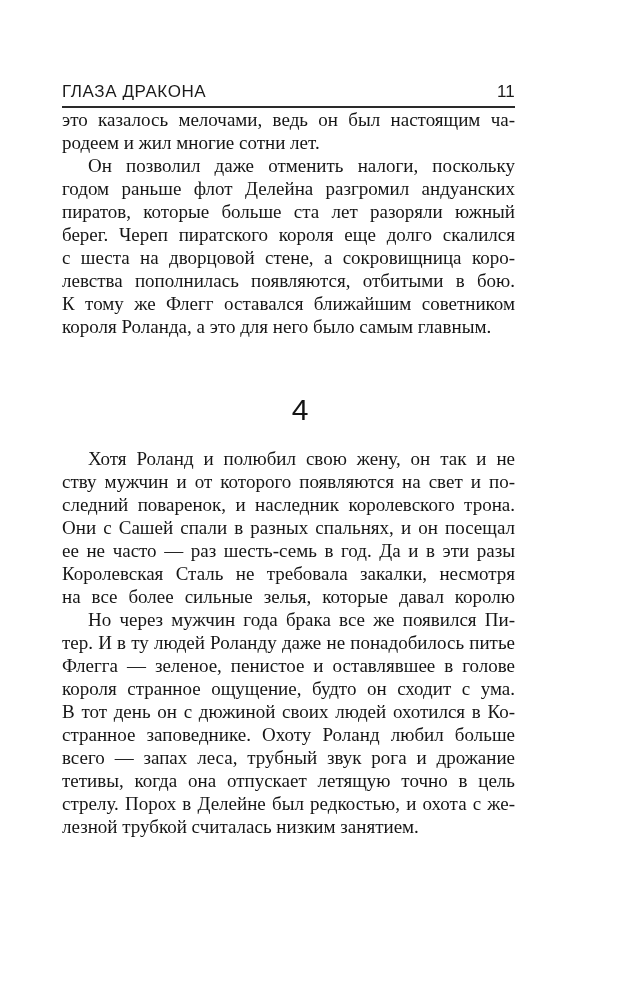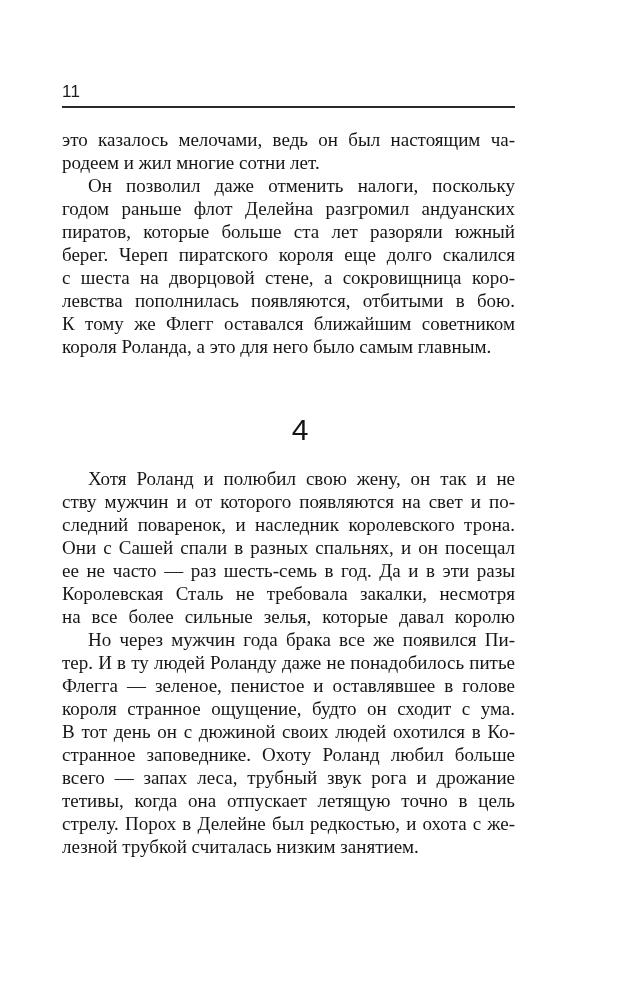--- a/index.html
+++ b/index.html
@@ -28,21 +28,20 @@
     line-height: 19px;
     letter-spacing: 0.6px;
     color: #1b1b1b;
     border-bottom: 2px solid #2a2a2a;
     padding-bottom: 5px;
   }
   .page-header .pagenum {
     letter-spacing: 0.2px;
   }
   .body-text {
-    margin-top: 20px;
     font-family: "Liberation Serif", "DejaVu Serif", serif;
     font-size: 19px;
     line-height: 23px;
     color: #161616;
   }
   .para {
     margin: 0;
   }
   .tline {
     height: 23px;
@@ -65,20 +64,21 @@
     color: #141414;
     margin-top: 55px;
     margin-bottom: 20px;
   }
 </style>
 </head>
 <body>
 
 <div class="column">
   <div class="page-header">
+    <span>ГЛАЗА ДРАКОНА</span>
     <span class="pagenum">11</span>
   </div>
   <div class="body-text" id="body-text">
       <div class="para">
         <div class="tline firstline">это казалось мелочами, ведь он был настоящим ча-</div>
         <div class="tline lastline">родеем и жил многие сотни лет.</div>
       </div>
       <div class="para indent">
         <div class="tline firstline">Он позволил даже отменить налоги, поскольку</div>
         <div class="tline">годом раньше флот Делейна разгромил андуанских</div>

